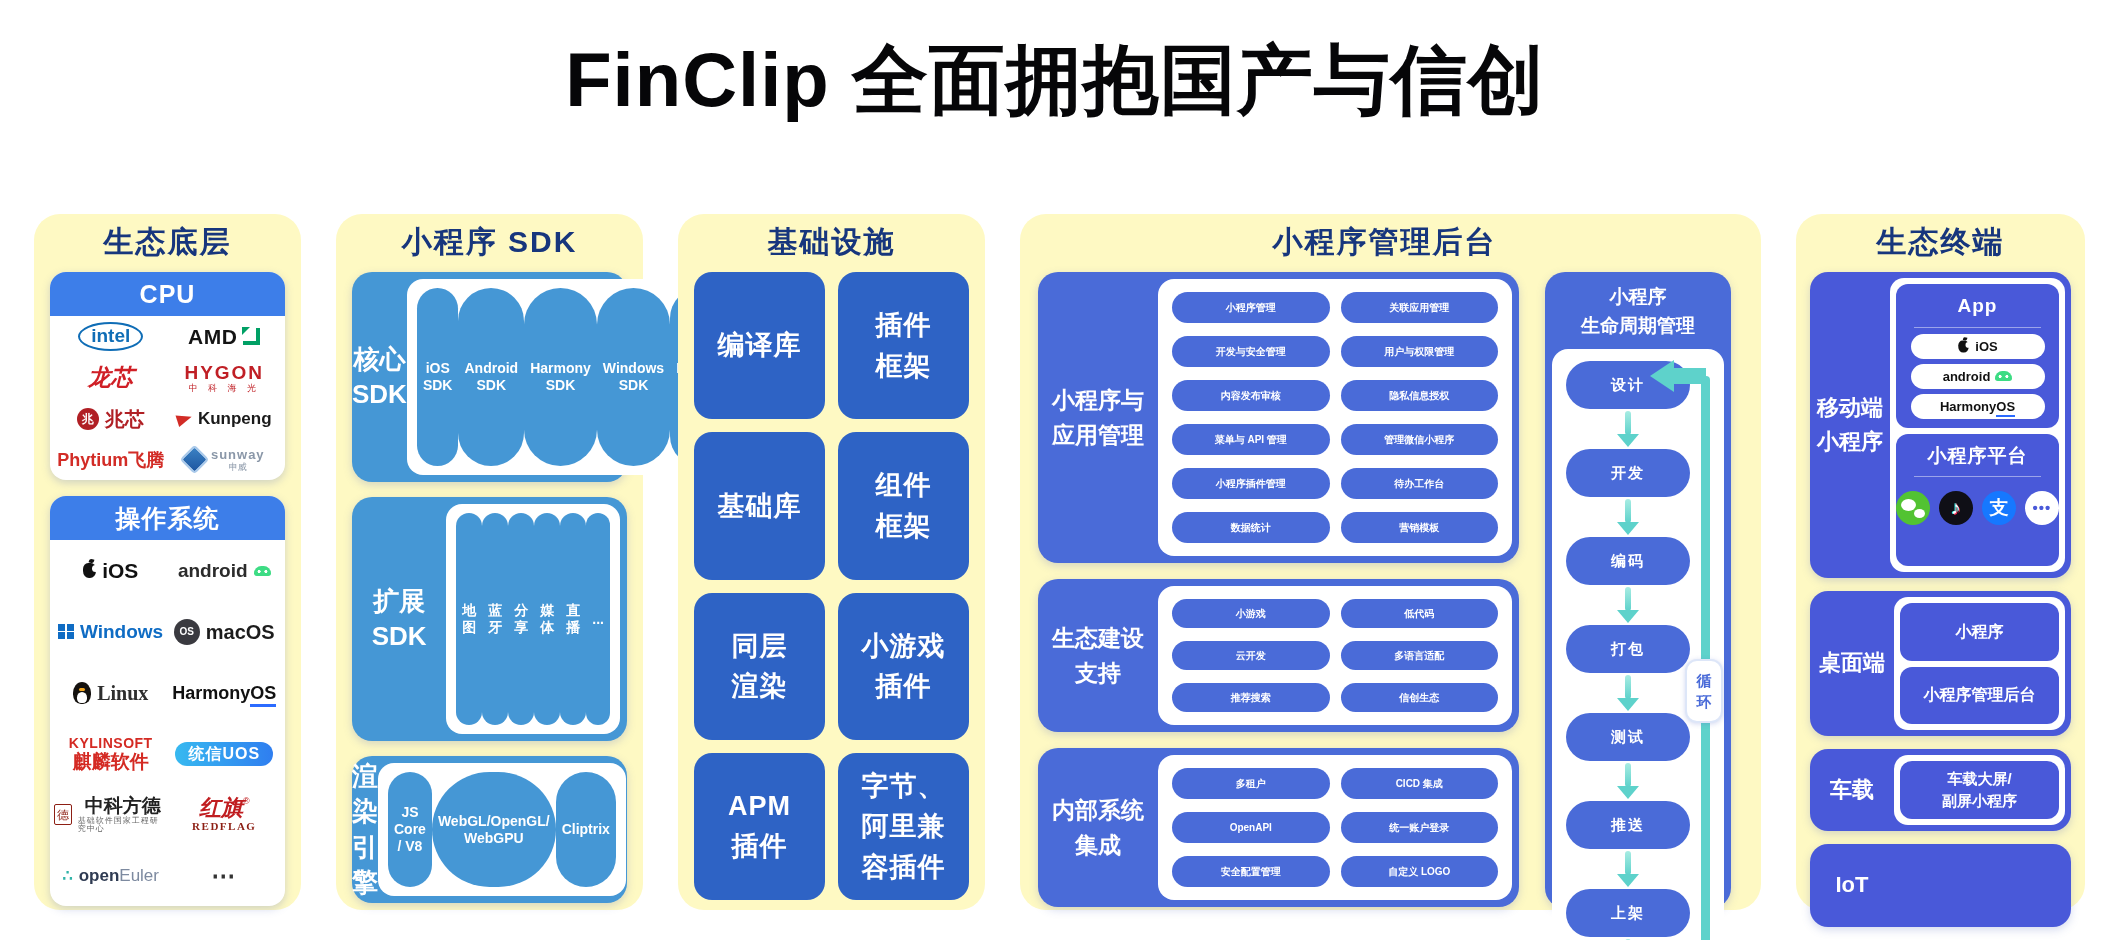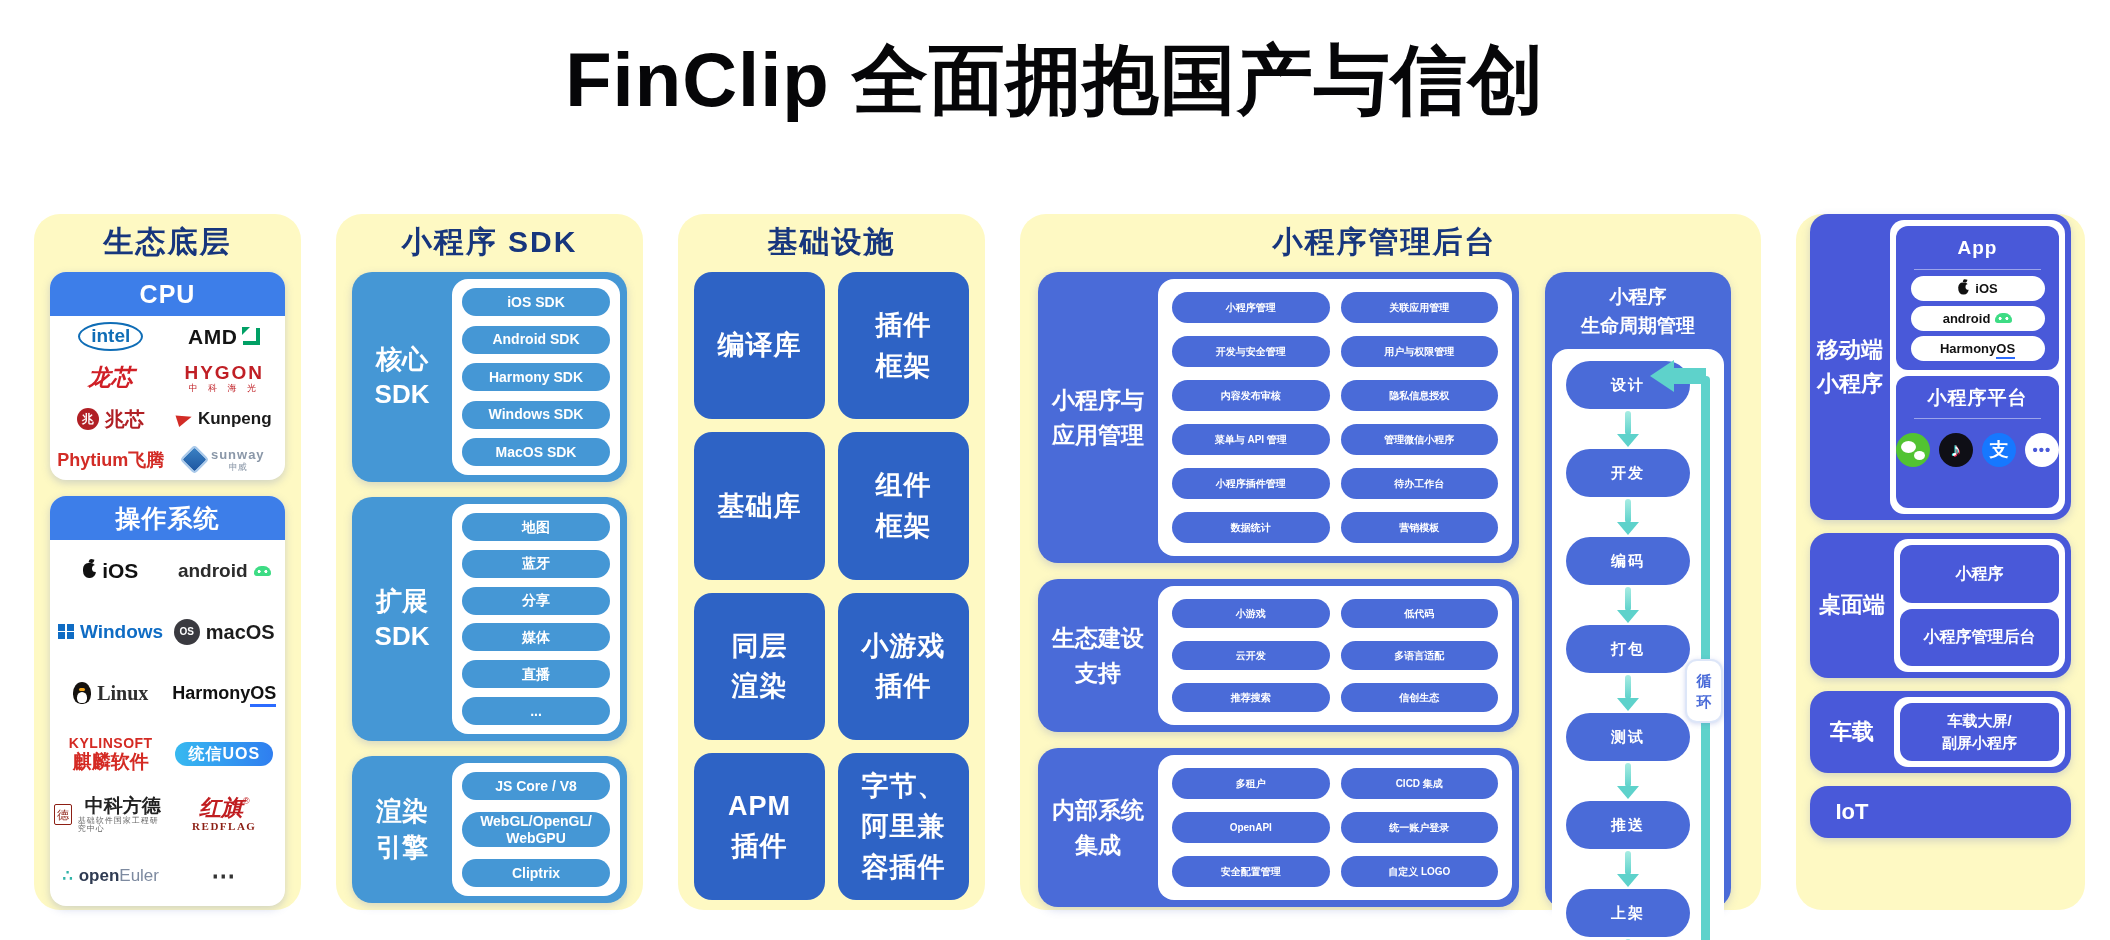--- a/index.html
+++ b/index.html
@@ -70,21 +70,21 @@
   .euler-rest{color:#7d8aa0;font-weight:400;font-size:17px;}
   .more-dots{color:#333;font-size:24px;font-weight:900;letter-spacing:2px;}
 
   
   .group2{background:#4597d5;border-radius:20px;display:flex;box-shadow:0 3px 8px rgba(90,110,190,.25);}
   .group2 + .group2{margin-top:15px;}
   .g2-1{height:210px;} .g2-2{height:244px;} .g2-3{height:147px;}
   .g2-label{width:100px;display:flex;align-items:center;justify-content:center;color:#fff;font-weight:800;
             font-size:26px;white-space:pre-line;text-align:center;line-height:1.35;}
   .g2-body{flex:1;background:#fff;border-radius:16px;margin:7px 7px 7px 0;padding:9px 10px;
-           display:flex;flex-direction:column;justify-content:space-between;}
+           display:flex;flex-direction:row;justify-content:space-between;}
   .pill2{background:#4597d5;color:#fff;border-radius:999px;font-size:14px;font-weight:700;
          min-height:28px;display:flex;align-items:center;justify-content:center;text-align:center;
          white-space:pre-line;line-height:1.2;padding:1px 6px;box-sizing:border-box;}
 
   
   .blocks-grid{display:grid;grid-template-columns:1fr 1fr;grid-template-rows:repeat(4,1fr);gap:13px;height:628px;}
   .block3{background:#2e63c5;border-radius:18px;color:#fff;font-weight:800;font-size:27px;
           display:flex;align-items:center;justify-content:center;text-align:center;
           white-space:pre-line;line-height:1.5;letter-spacing:1px;}
 
@@ -120,21 +120,21 @@
   .loop-head{position:absolute;top:11px;right:50px;width:0;height:0;z-index:3;
              border-top:16px solid transparent;border-bottom:16px solid transparent;border-right:24px solid #5ed2cb;}
   .loop-bottom{position:absolute;bottom:22px;right:18px;width:42px;height:9px;background:#5ed2cb;border-radius:4px;z-index:1;}
   .loop-label{position:absolute;right:1px;top:calc(50% - 34px);width:34px;padding:9px 0;background:#fff;
               border:2px solid #dde6f8;border-radius:12px;color:#4a6bd8;font-weight:800;font-size:15px;
               text-align:center;white-space:pre-line;line-height:1.4;z-index:4;box-shadow:0 1px 5px rgba(80,100,200,.25);}
 
   
   .g5{background:#4959d9;border-radius:18px;display:flex;box-shadow:0 3px 8px rgba(90,110,190,.25);}
   .g5 + .g5{margin-top:13px;}
-  .g5-mobile{height:306px;} .g5-desktop{height:145px;} .g5-car{height:82px;} .g5-iot{height:52px;}
+  .g5-mobile{height:306px;} .g5-desktop{height:145px;} .g5-car{height:82px;} .g5-iot{height:83px;}
   .g5-label{width:84px;display:flex;align-items:center;justify-content:center;color:#fff;font-weight:800;
             font-size:22px;white-space:pre-line;text-align:center;line-height:1.55;}
   .g5-body{flex:1;background:#fff;border-radius:14px;margin:6px 6px 6px 0;padding:6px;
            display:flex;flex-direction:column;gap:6px;}
   .g5-box{background:#4959d9;border-radius:12px;color:#fff;font-weight:700;flex:1;
           display:flex;flex-direction:column;align-items:center;justify-content:center;
           white-space:pre-line;text-align:center;line-height:1.5;}
   .g5-box-title{font-size:19px;font-weight:800;letter-spacing:1px;}
   .g5-divider{width:78%;height:1px;background:rgba(255,255,255,.45);margin:6px auto;}
   .app-box{justify-content:flex-start;padding:8px 0 9px;}
@@ -425,20 +425,21 @@
                 <i class="stem"></i>
                 <i class="head"></i>
               </div>
             <div class="lc-step">发布</div>
           </div>
         </div>
       </div>
     </section>
 
     <section class="panel p5">
+      <div class="panel-title">生态终端</div>
 
       <div class="g5 g5-mobile">
         <div class="g5-label">移动端
 小程序</div>
         <div class="g5-body">
           <div class="g5-box app-box">
             <div class="g5-box-title">App</div>
             <div class="g5-divider"></div>
             <div class="app-pills">
               <div class="app-pill">

